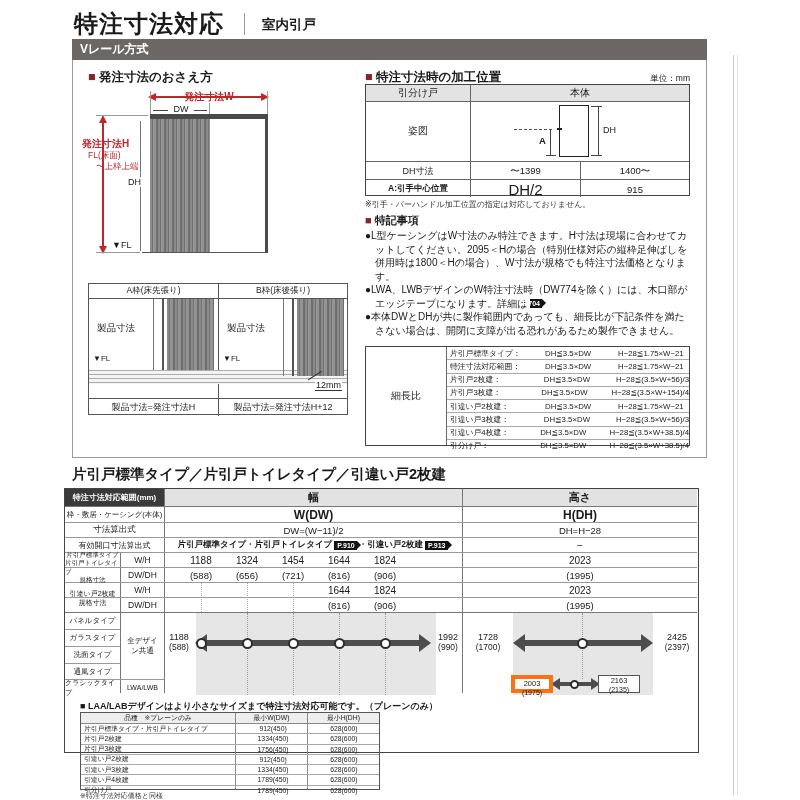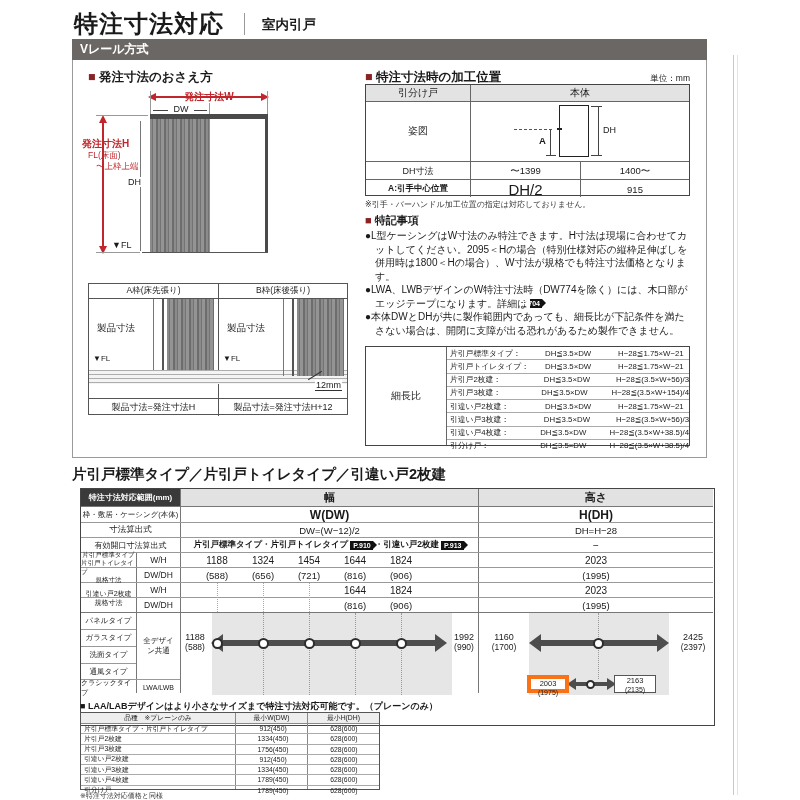--- a/index.html
+++ b/index.html
@@ -136,21 +136,21 @@
 
   <div class="a" style="left:365px;top:346px;width:325px;height:100px;border:1.2px solid #444;box-sizing:border-box;">
     <div class="cell" style="left:0;top:0;width:80px;height:98px;border-right:1px solid #666;font-size:10px;">細長比</div>
     <div id="slender-rows" class="a" style="left:81px;top:0;width:242px;height:98px;">
         <div style="display: flex; align-items: center; height: 12.25px; font-size: 7.8px;">
           <span style="display: inline-block; width: 92px; padding-left: 3px; white-space: nowrap;">片引戸標準タイプ：</span>
           <span style="display: inline-block; width: 70px; padding-left: 3px; white-space: nowrap;">DH≦3.5×DW</span>
           <span style="display: inline-block; width: auto; padding-left: 3px; white-space: nowrap;">H−28≦1.75×W−21</span>
         </div>
         <div style="display: flex; align-items: center; height: 12.25px; font-size: 7.8px; border-top: 1px solid rgb(170, 170, 170);">
-          <span style="display: inline-block; width: 92px; padding-left: 3px; white-space: nowrap;">片引戸トイレタイプ：</span>
+          <span style="display: inline-block; width: 92px; padding-left: 3px; white-space: nowrap;">特注寸法対応範囲：</span>
           <span style="display: inline-block; width: 70px; padding-left: 3px; white-space: nowrap;">DH≦3.5×DW</span>
           <span style="display: inline-block; width: auto; padding-left: 3px; white-space: nowrap;">H−28≦1.75×W−21</span>
         </div>
         <div style="display: flex; align-items: center; height: 12.25px; font-size: 7.8px; border-top: 1px solid rgb(170, 170, 170);">
           <span style="display: inline-block; width: 92px; padding-left: 3px; white-space: nowrap;">片引戸2枚建：</span>
           <span style="display: inline-block; width: 70px; padding-left: 3px; white-space: nowrap;">DH≦3.5×DW</span>
           <span style="display: inline-block; width: auto; padding-left: 3px; white-space: nowrap;">H−28≦(3.5×W+56)/3</span>
         </div>
         <div style="display: flex; align-items: center; height: 12.25px; font-size: 7.8px; border-top: 1px solid rgb(170, 170, 170);">
           <span style="display: inline-block; width: 92px; padding-left: 3px; white-space: nowrap;">片引戸3枚建：</span>
@@ -175,21 +175,21 @@
         <div style="display: flex; align-items: center; height: 12.25px; font-size: 7.8px; border-top: 1px solid rgb(170, 170, 170);">
           <span style="display: inline-block; width: 92px; padding-left: 3px; white-space: nowrap;">引分け戸：</span>
           <span style="display: inline-block; width: 70px; padding-left: 3px; white-space: nowrap;">DH≦3.5×DW</span>
           <span style="display: inline-block; width: auto; padding-left: 3px; white-space: nowrap;">H−28≦(3.5×W+38.5)/4</span>
         </div>
       </div>
   </div>
 
   <div class="a b" style="left:72px;top:465px;font-size:14.5px;">片引戸標準タイプ／片引戸トイレタイプ／引違い戸2枚建</div>
 
-  <div class="a" style="left:80px;top:488px;width:635px;height:238px;border:1.5px solid #444;box-sizing:border-box;font-size:10px;">
+  <div class="a" style="left:64px;top:488px;width:635px;height:265px;border:1.5px solid #444;box-sizing:border-box;font-size:10px;">
 
     <div class="a" style="left:99px;top:0;width:1px;height:204px;background:#777;"></div>
     <div class="a" style="left:397px;top:0;width:1px;height:204px;background:#777;"></div>
     <div class="a" style="left:55px;top:63px;width:1px;height:141px;background:#777;"></div>
     <div class="a" style="left:0;top:17px;width:632px;height:1px;background:#777;"></div>
     <div class="a" style="left:0;top:33px;width:632px;height:1px;background:#999;"></div>
     <div class="a" style="left:0;top:48px;width:632px;height:1px;background:#999;"></div>
     <div class="a" style="left:0;top:63px;width:632px;height:1px;background:#999;"></div>
     <div class="a" style="left:0;top:78px;width:632px;height:1px;background:#999;"></div>
     <div class="a" style="left:0;top:93px;width:632px;height:1px;background:#999;"></div>
@@ -202,21 +202,21 @@
 
     <div class="cell b" style="left:0;top:0;width:99px;height:17px;background:#3a3a3a;color:#fff;font-size:8px;">特注寸法対応範囲(mm)</div>
     <div class="cell b" style="left:100px;top:0;width:297px;height:17px;background:#e2e2e2;font-size:11px;">幅</div>
     <div class="cell b" style="left:398px;top:0;width:234px;height:17px;background:#e2e2e2;font-size:11px;">高さ</div>
 
     <div class="cell" style="left:0;top:18px;width:99px;height:15px;font-size:7.5px;">枠・敷居・ケーシング(本体)</div>
     <div class="cell b" style="left:100px;top:18px;width:297px;height:15px;font-size:12px;">W(DW)</div>
     <div class="cell b" style="left:398px;top:18px;width:234px;height:15px;font-size:12px;">H(DH)</div>
 
     <div class="cell" style="left:0;top:34px;width:99px;height:14px;font-size:8.5px;">寸法算出式</div>
-    <div class="cell" style="left:100px;top:34px;width:297px;height:14px;font-size:9.5px;">DW=(W−12)/2</div>
+    <div class="cell" style="left:100px;top:34px;width:297px;height:14px;font-size:9.5px;">DW=(W−11)/2</div>
     <div class="cell" style="left:398px;top:34px;width:234px;height:14px;font-size:9.5px;">DH=H−28</div>
 
     <div class="cell" style="left:0;top:49px;width:99px;height:14px;font-size:8px;">有効開口寸法算出式</div>
     <div class="cell" style="left:100px;top:49px;width:297px;height:14px;font-size:8.5px;">
       <span class="b">片引戸標準タイプ・片引戸トイレタイプ</span>
         <span class="badge">P.910</span>
         <span class="b">・引違い戸2枚建</span>
         <span class="badge">P.913</span>
     </div>
     <div class="cell" style="left:398px;top:49px;width:234px;height:14px;font-size:10px;">−</div>
@@ -291,21 +291,21 @@
       <div class="a c" style="left:268px;top:19px;width:30px;font-size:9px;line-height:10px;"><span>1992</span><br><span style="font-size:8.5px;">(990)</span></div>
     </div>
 
     <div class="a" style="left:398px;top:124px;width:234px;height:82px;">
       <div class="a band" style="left:50px;top:0;width:140px;height:82px;"></div>
       <div class="a dot" style="left:119px;top:0;width:1px;height:66px;"></div>
       <div class="a headL" style="left:50px;top:21px;"></div>
       <div class="shaft" style="left:62px;top:27px;width:116px;height:6px;"></div>
       <div class="a headR" style="left:178px;top:21px;"></div>
       <div class="circ" style="left:114px;top:24.5px;"></div>
-      <div class="a c" style="left:2px;top:19px;width:46px;font-size:9px;line-height:10px;"><span>1160</span><br><span style="font-size:8.5px;">(1700)</span></div>
+      <div class="a c" style="left:2px;top:19px;width:46px;font-size:9px;line-height:10px;"><span>1728</span><br><span style="font-size:8.5px;">(1700)</span></div>
       <div class="a c" style="left:192px;top:19px;width:44px;font-size:9px;line-height:10px;"><span>2425</span><br><span style="font-size:8.5px;">(2397)</span></div>
 
       <div class="a c" style="left:48px;top:62px;width:42px;height:18px;background:#fff;border:4px solid #f97316;font-size:7.5px;line-height:9px;box-sizing:border-box;z-index:3;"><span>2003</span><br><span style="font-size:7px;">(1975)</span></div>
       <div class="a" style="left:88px;top:65px;width:0;height:0;border-top:6px solid transparent;border-bottom:6px solid transparent;border-right:9px solid #4d4d4d;z-index:2;"></div>
       <div class="shaft" style="left:96px;top:69px;width:32px;height:4px;"></div>
       <div class="a" style="left:128px;top:65px;width:0;height:0;border-top:6px solid transparent;border-bottom:6px solid transparent;border-left:9px solid #4d4d4d;z-index:2;"></div>
       <div class="circ" style="left:107px;top:66.5px;width:9px;height:9px;"></div>
       <div class="a c" style="left:135px;top:62px;width:42px;height:18px;background:#fff;border:1px solid #555;font-size:7.5px;line-height:9px;box-sizing:border-box;z-index:3;"><span>2163</span><br><span style="font-size:7px;">(2135)</span></div>
     </div>
   </div>

